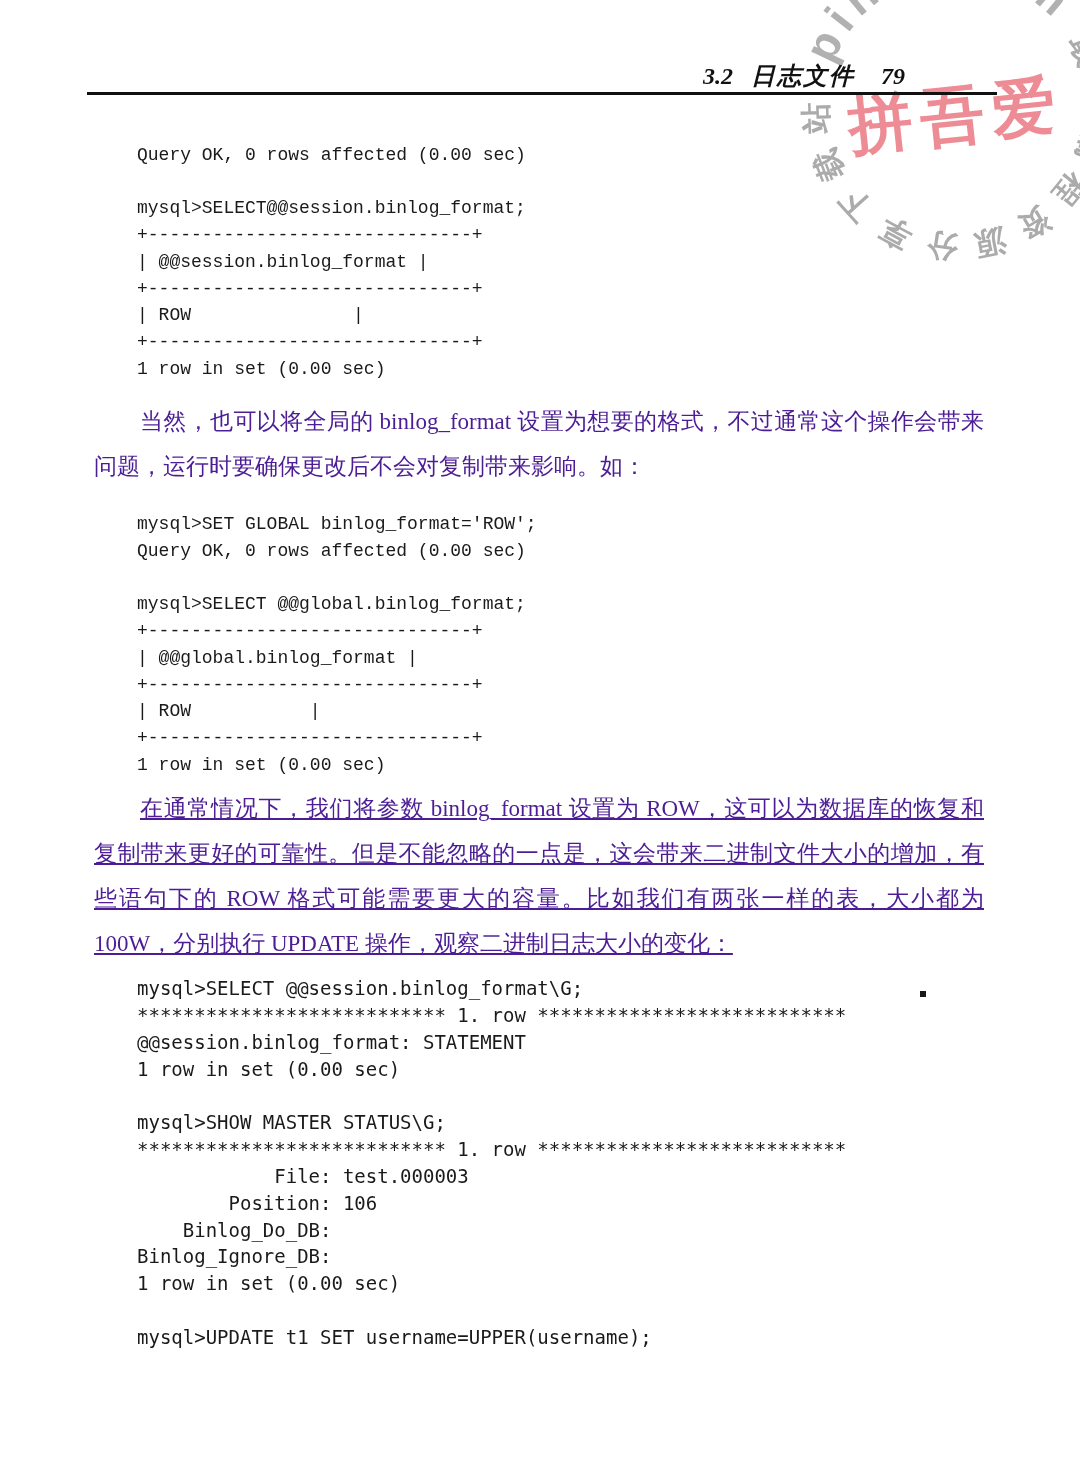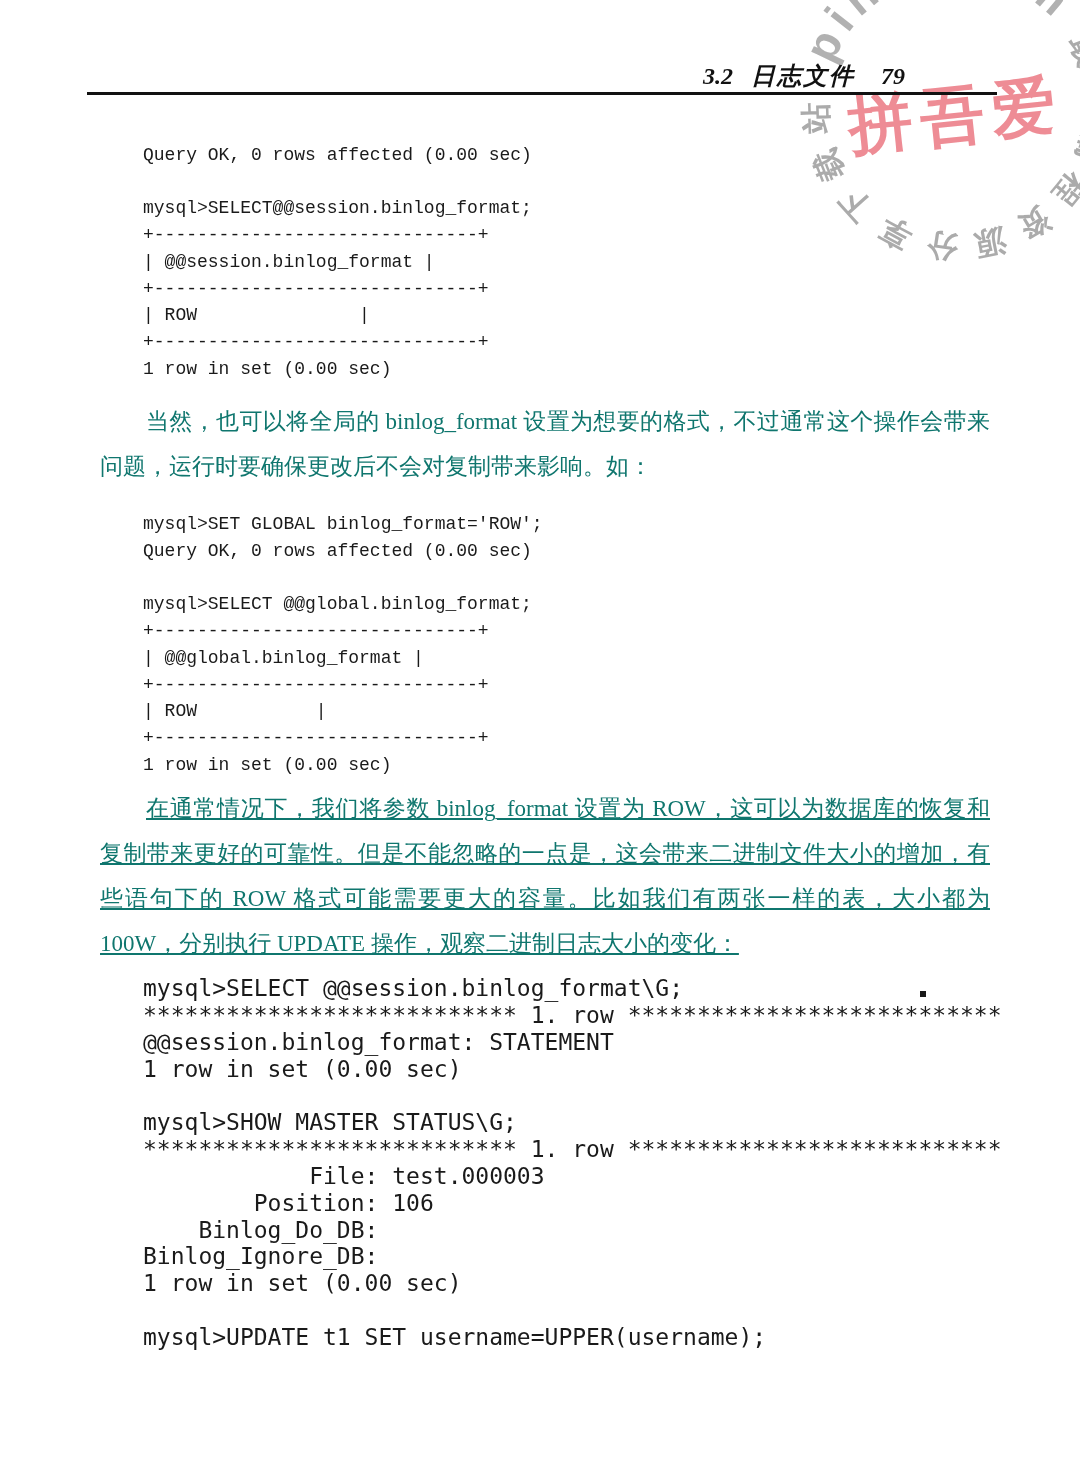--- a/index.html
+++ b/index.html
@@ -54,46 +54,46 @@
     color: rgba(231, 95, 108, 0.72);
     transform: rotate(-6deg);
     text-shadow: 0 0 2px #ffffff;
     white-space: nowrap;
     pointer-events: none;
   }
 
   
   .content {
     position: absolute;
-    left: 100px; top: 97px;
+    left: 94px; top: 97px;
     width: 890px;
   }
   pre.code {
     margin: 0 0 0 43px;
     font-family: "Liberation Mono", monospace;
     font-size: 18px;
     line-height: 26.7px;
     color: #1a1a1a;
     white-space: pre;
   }
   pre.code.alt {
     font-family: "DejaVu Sans Mono", monospace;
-    font-size: 23px;
+    font-size: 19px;
     line-height: 26.8px;
   }
   #code-1 { margin-top: 45px; }
   #code-2 { margin-top: 22px; }
   #code-3 { margin-top: 9px; }
   .para {
     margin: 0;
     font-size: 23px;
     line-height: 45px;
     text-align: justify;
     text-indent: 2em;
-    color: #0f766e;
+    color: #4c1d95;
   }
   #para-1 { margin-top: 17px; }
   #para-2 { margin-top: 8px; text-decoration: underline; }
 
   .stray-dot {
     position: absolute;
     left: 920px; top: 991px;
     width: 6px; height: 6px;
     background: #181818;
   }

